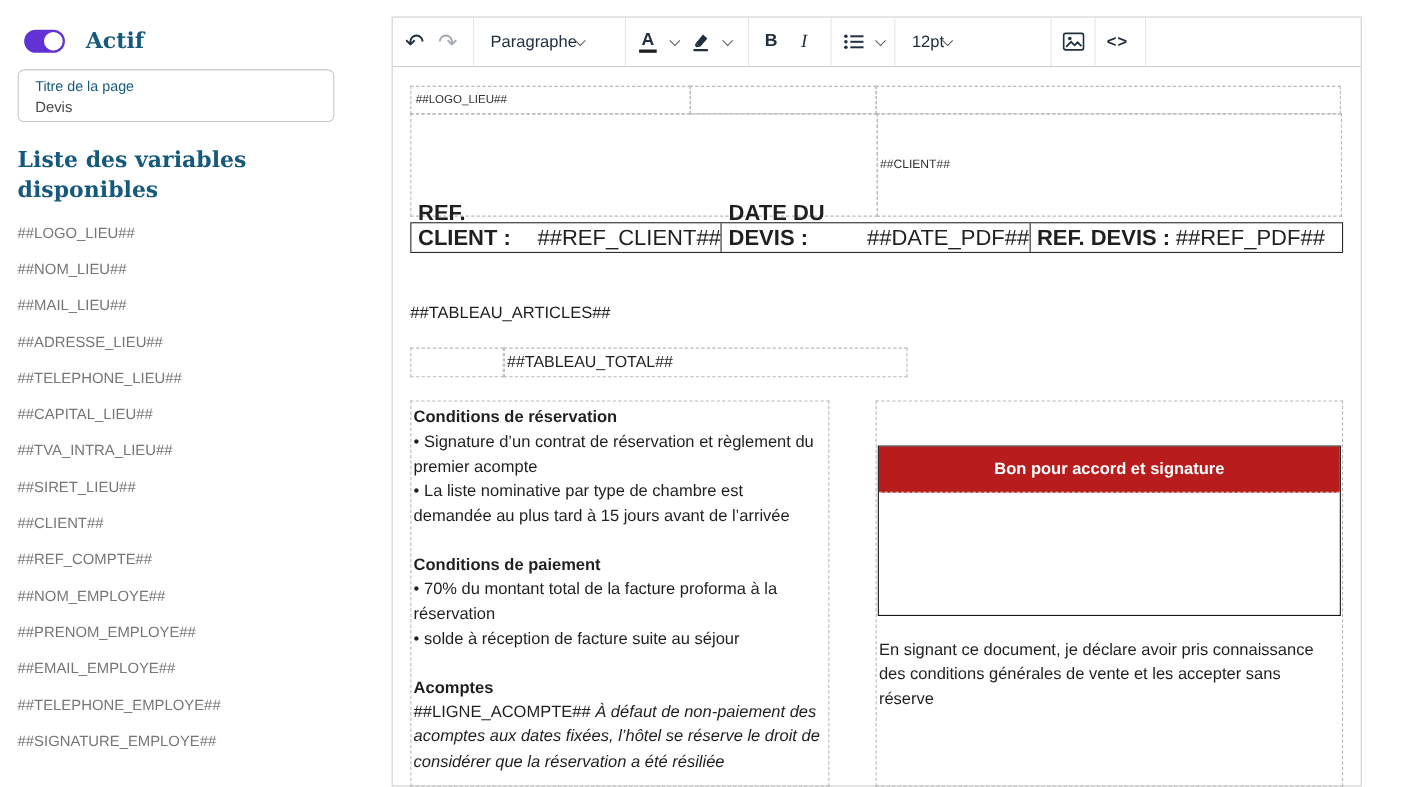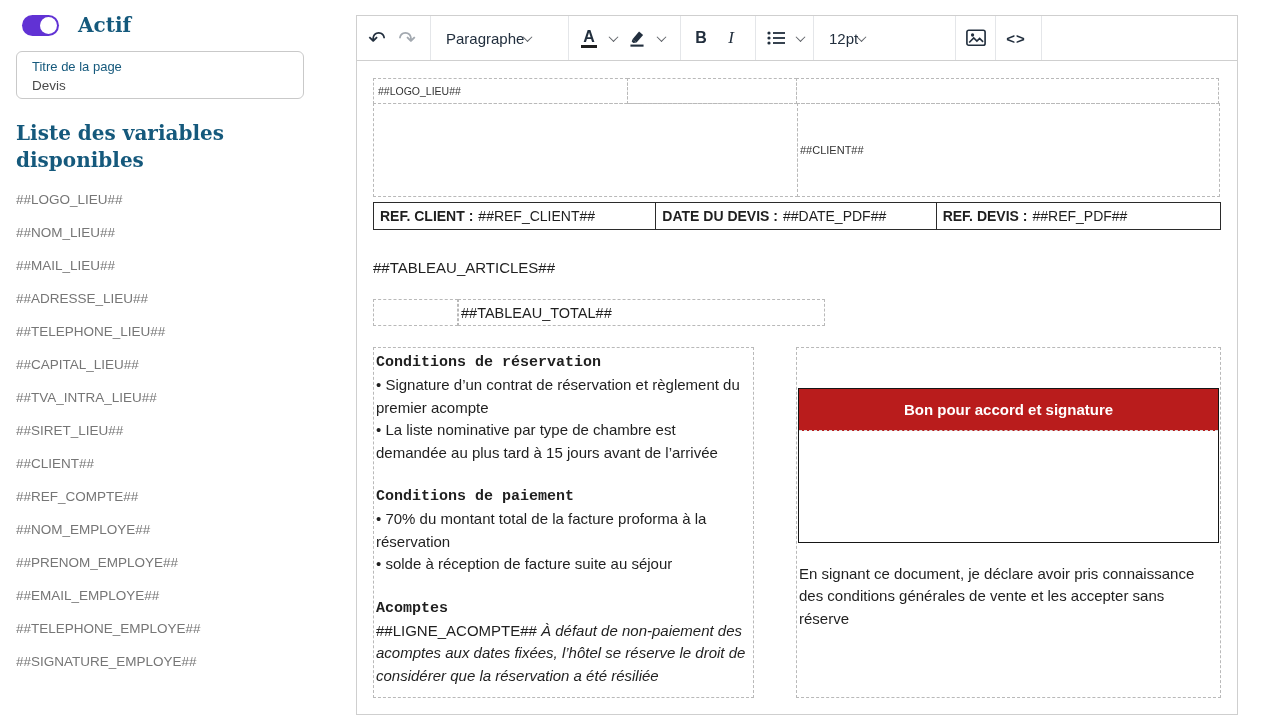--- a/index.html
+++ b/index.html
@@ -1,20 +1,20 @@
 <!DOCTYPE html>
 <html><head>
 <meta charset="utf-8">
 <style>
   * { margin:0; padding:0; box-sizing:border-box; }
   html,body { width:1275px; height:715px; background:#ffffff; overflow:hidden;
               font-family:"Liberation Sans", sans-serif; }
 
   
-  .sidebar { position:absolute; left:16px; top:12px; width:292px; }
+  .sidebar { position:absolute; left:16px; top:24px; width:292px; }
   .toggle-row { display:flex; align-items:center; gap:19px; margin-left:6px; height:26px; }
   .toggle { position:relative; width:37px; height:21px; border-radius:11px; background:#6132d4; cursor:pointer; }
   .toggle .knob { position:absolute; right:2px; top:2px; width:17px; height:17px; border-radius:50%; background:#ffffff; }
   .active-label { font-family:"DejaVu Serif", serif; font-weight:bold; font-size:20px; color:#15597c; }
   .title-box { margin-top:13px; width:288px; border:1px solid #c9c9c9; border-radius:6px; padding:7px 14px 5px 15px; background:#fff; }
   .title-box .lbl { font-size:13px; color:#15597c; }
   .title-box .val { font-size:13.5px; color:#4a4a4a; margin-top:4px; }
   .vars-heading { margin-top:21px; max-width:235px; font-family:"DejaVu Serif", serif; font-weight:bold;
                   font-size:20px; line-height:27px; color:#15597c; }
   .vars { list-style:none; margin-top:9px; }
@@ -43,33 +43,33 @@
   .doc { position:relative; margin:17px 0 0 16px; width:848px; color:#1f1f1f; }
   .dcell { border:1px dashed #b9b9b9; }
   .trow { display:flex; }
   .trow .dcell + .dcell { margin-left:-1px; }
   .r1 { height:26px; }
   .r1 .c { display:flex; align-items:center; padding-left:4px; font-size:10.5px; color:#333; }
   .r2 { height:94px; margin-top:-1px; }
   .r2 .c { display:flex; align-items:center; padding-left:2px; font-size:11px; color:#333; }
 
   .ref-row { display:flex; height:28px; margin-top:5px; border:1px solid #2b2b2b; }
-  .ref-cell { display:flex; align-items:center; padding-left:6px; font-size:14px; border-right:1px solid #2b2b2b; }
+  .ref-cell { display:flex; align-items:flex-end; padding-left:6px; font-size:20px; border-right:1px solid #2b2b2b; }
   .ref-cell:last-child { border-right:none; }
   .ref-lab { font-weight:bold; }
   .ref-val { margin-left:5px; }
 
-  .articles { margin-top:29px; font-size:15px; }
+  .articles { margin-top:46px; font-size:15px; }
 
   .tva-row { display:flex; height:27px; margin-top:23px; }
   .tva-row .c { display:flex; align-items:center; font-size:14.5px; }
 
   .bottom { display:flex; margin-top:21px; }
   .cond-cell { width:381px; min-height:338px; padding:4px 6px 10px 2px; font-size:15px; line-height:22.4px; }
-  .cond-cell p.bold { font-weight:bold;font-family:Liberation Mono, monospace; }
+  .cond-cell p.bold { font-weight:bold; }
   .cond-cell .blank { height:22px; }
   .cond-cell em { font-style:italic; }
   .gap42 { width:42px; }
   .sig-cell { width:425px; min-height:338px; }
   .sig-box { margin:40px 0 0 1px; width:421px; border:1px solid #161616; background:#fff; }
   .sig-head { height:42px; background:#b91c1c; color:#fff; font-weight:bold; font-size:15px;
               display:flex; align-items:center; justify-content:center; border-bottom:1px dashed #dcdcdc; }
   .sig-body { height:111px; }
   .sig-note { margin:20px 2px 0 2px; font-size:15px; line-height:22.4px; }
 

